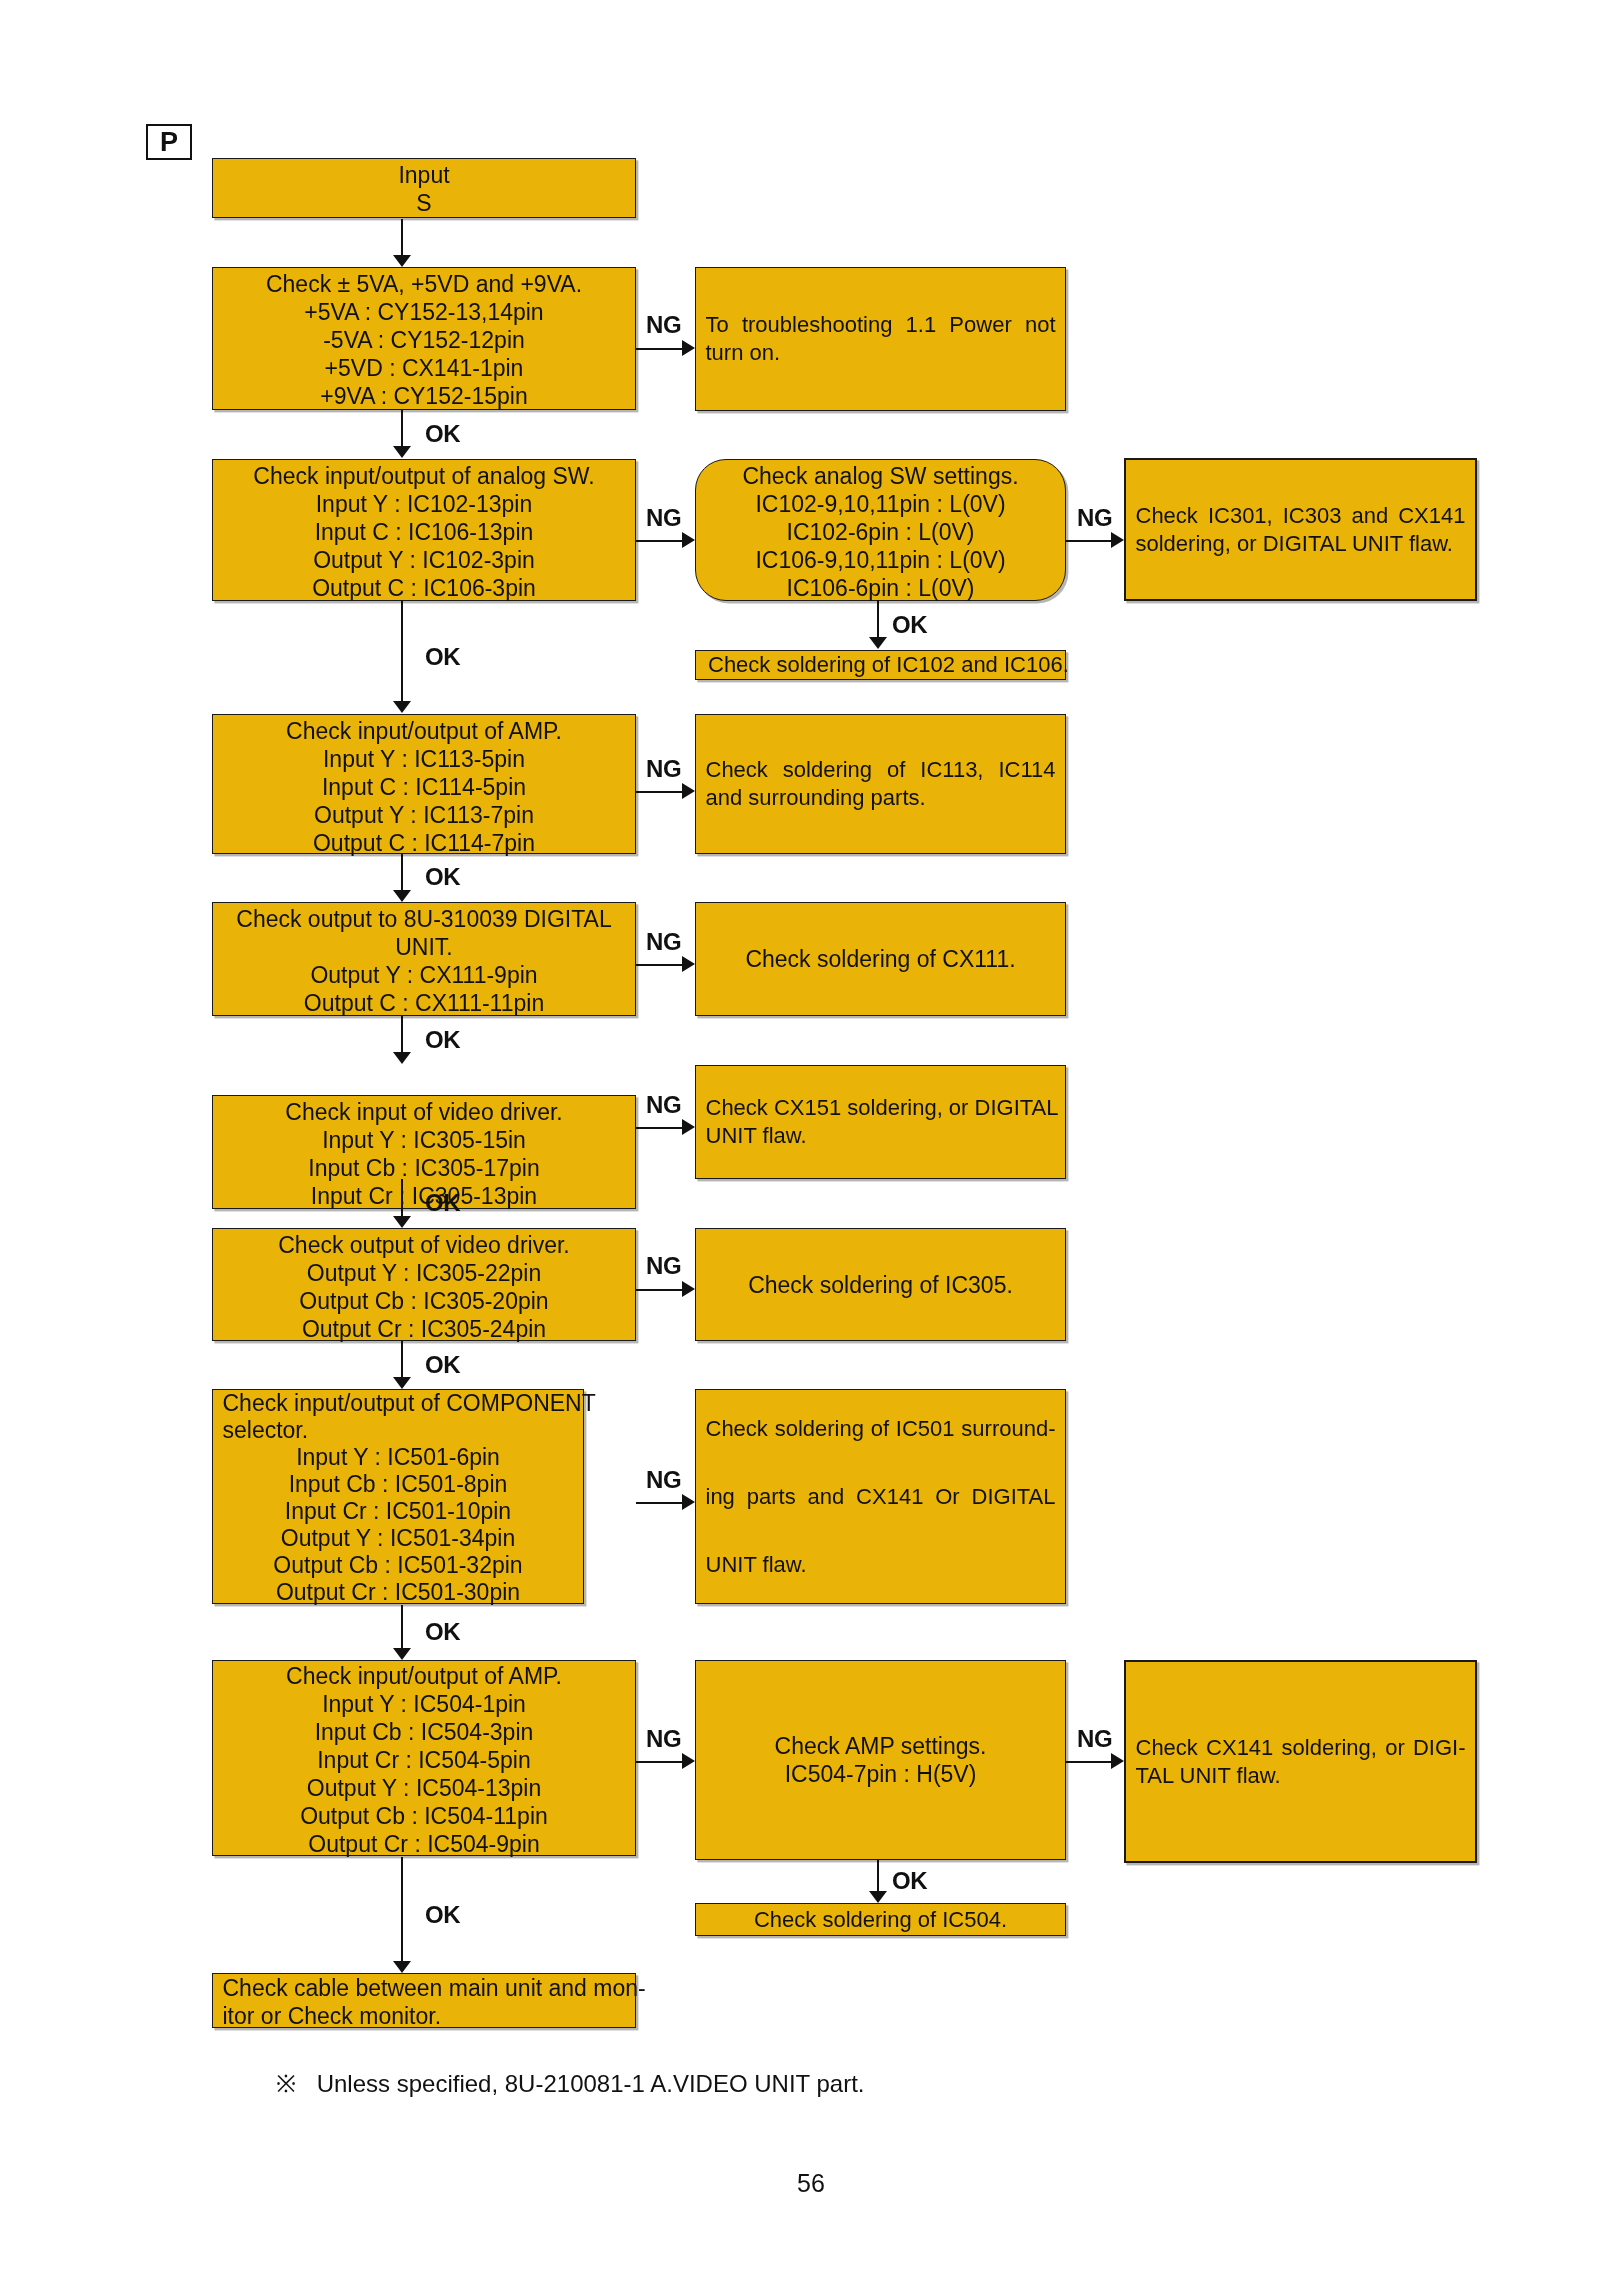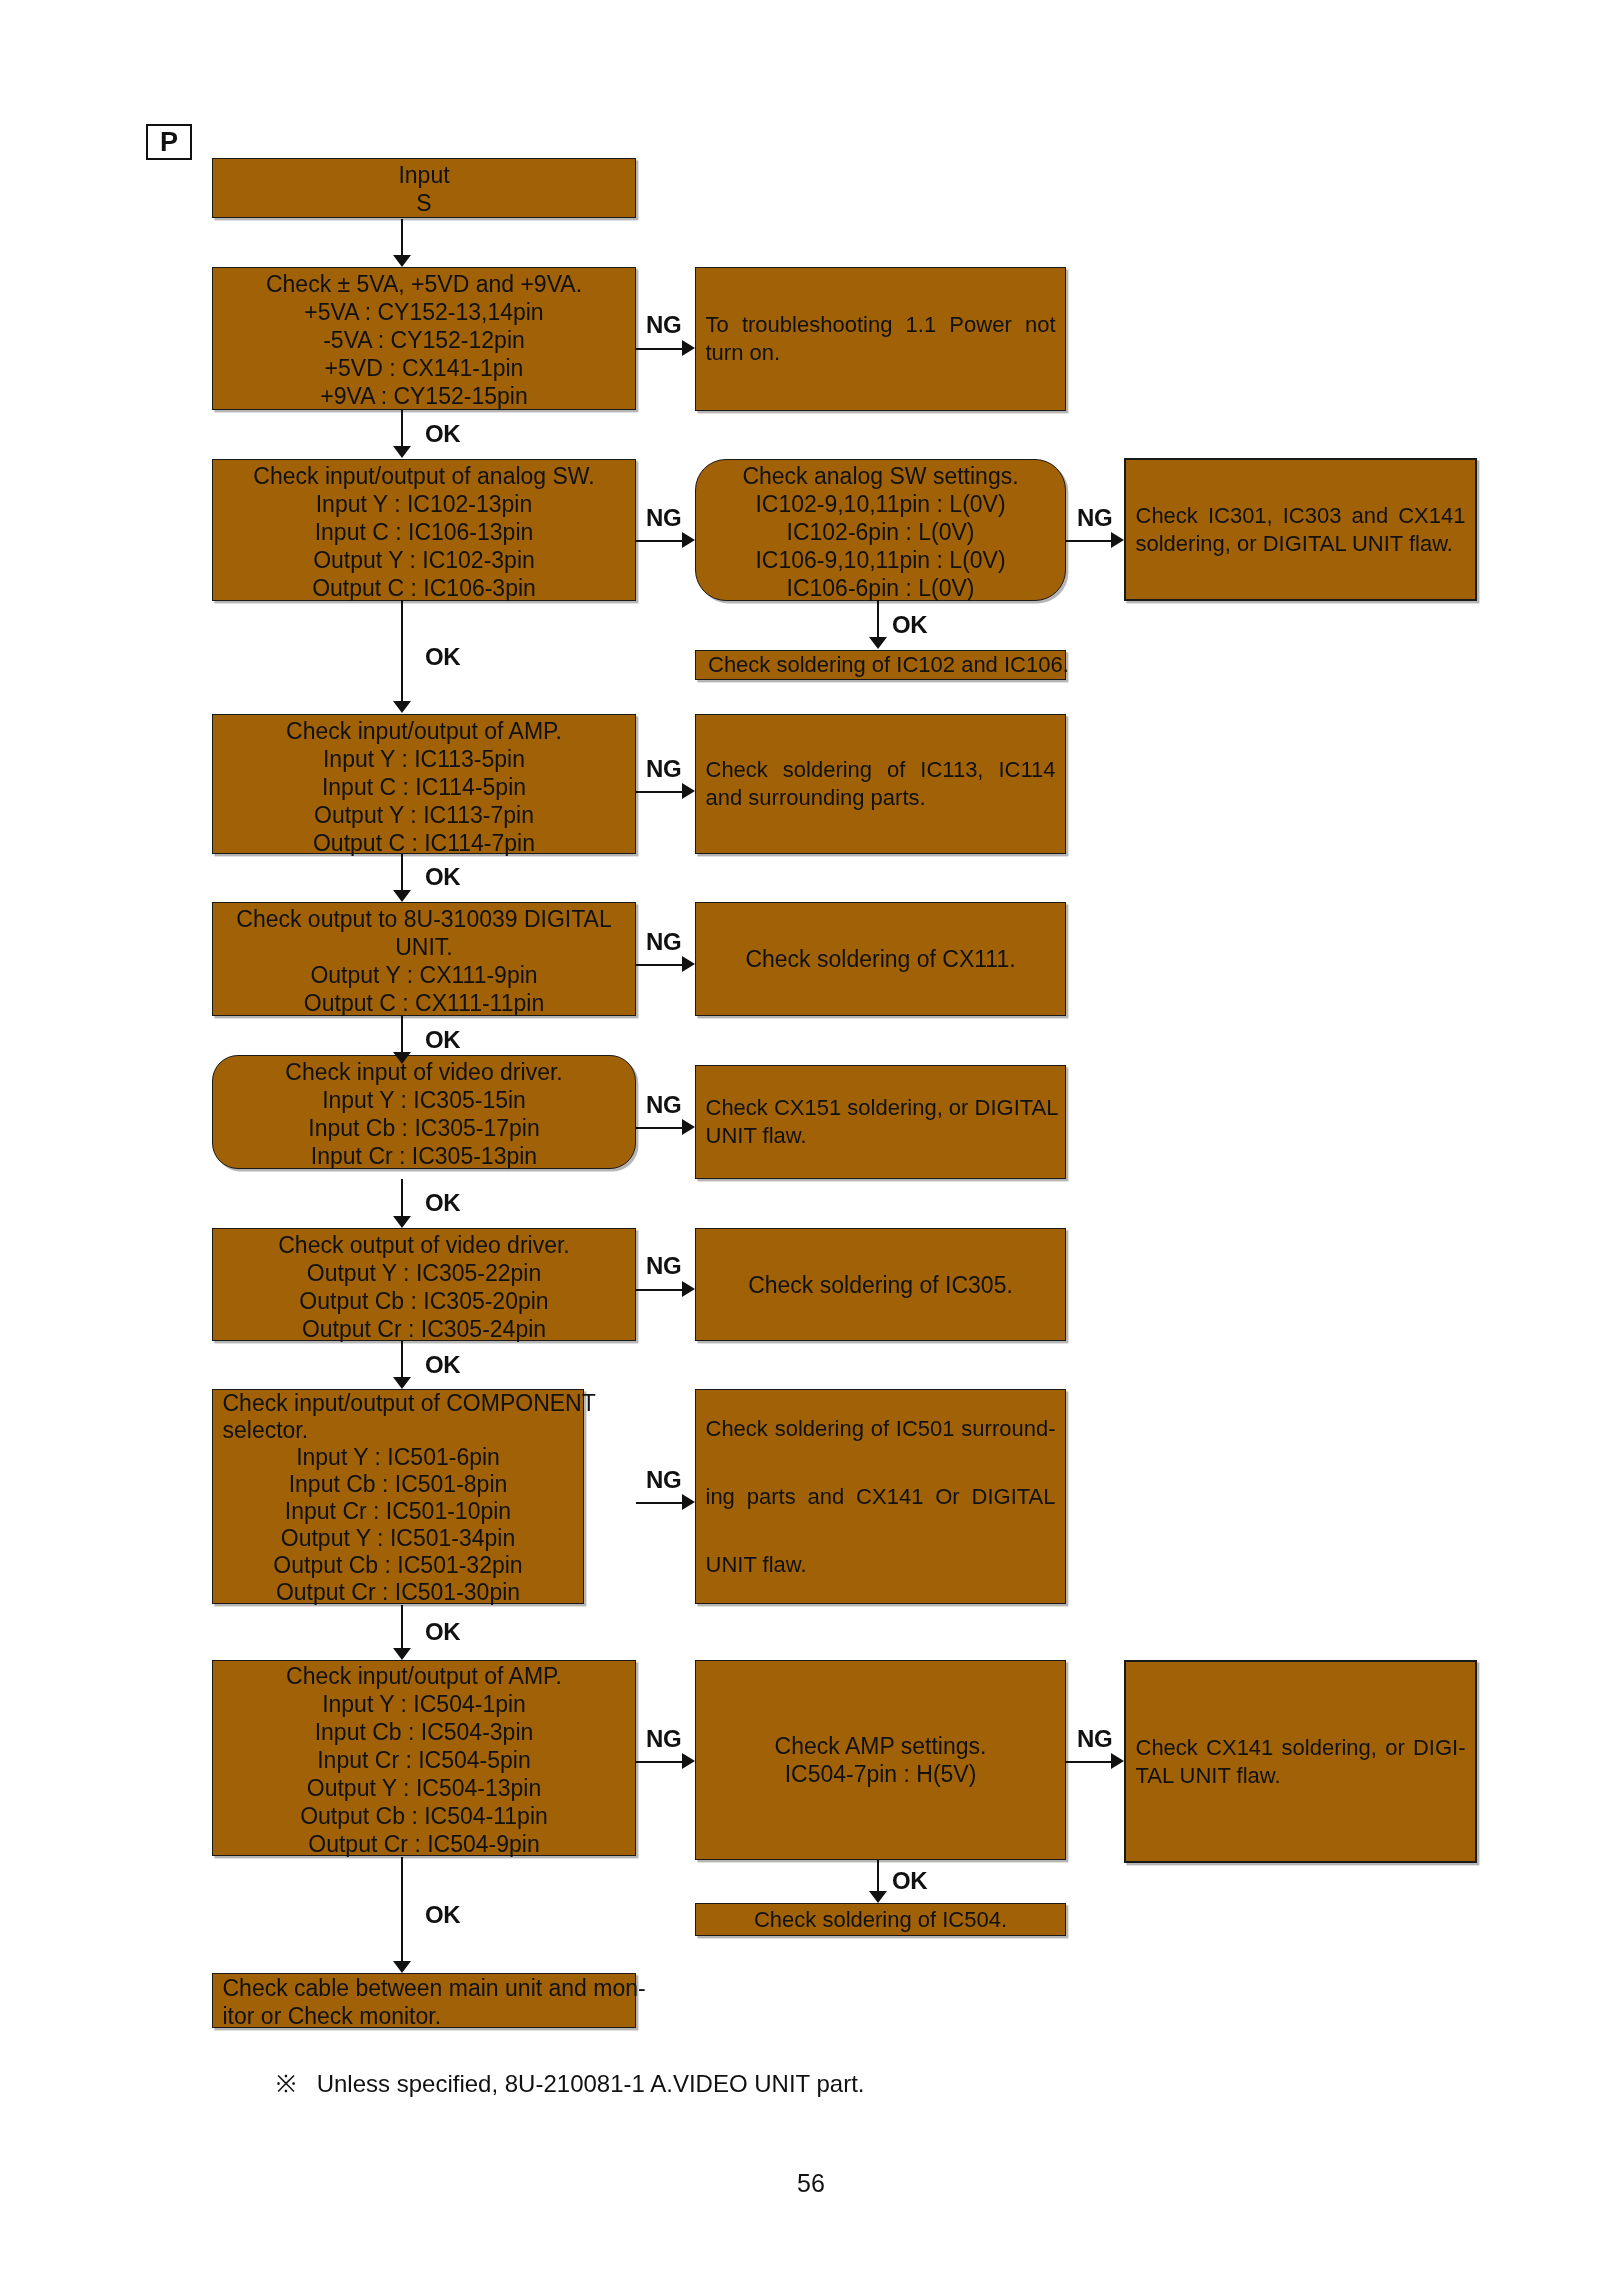--- a/index.html
+++ b/index.html
@@ -1,18 +1,18 @@
 <!DOCTYPE html>
 <html style="font-size:12.7px"><head>
 <meta charset="utf-8">
 <style>
   html,body{margin:0;padding:0;background:#e8e8e8;}
   .page{position:relative;width:1622px;height:2295px;background:#ffffff;
         font-family:"Liberation Sans", sans-serif;color:#111;overflow:hidden;}
-  .box{position:absolute;background:#a16207;border:1.6px solid #1a1a1a;
+  .box{position:absolute;background:#eab308;border:1.6px solid #1a1a1a;
        box-shadow:2.4px 2.4px 0 #b5b5b5;box-sizing:border-box;padding:1.6px 9.5px;}
   .heavy{border-width:2.4px;}
   .vc{display:flex;flex-direction:column;justify-content:center;}
   .ln{font-size:23px;line-height:28px;white-space:nowrap;}
   .t28 .ln{font-size:22px;}
   .lh34 .ln{line-height:27px;}
   .c{text-align:center;}
   .l{text-align:left;}
   .j{text-align:justify;text-align-last:justify;}
   .lbl{position:absolute;font-weight:bold;font-size:24px;letter-spacing:-0.4px;}
@@ -76,21 +76,21 @@
       <div class="ln c">Output C : IC114-7pin</div>
     </div>
 
   <div class="box" style="left:212px;top:902px;width:424px;height:114px;">
       <div class="ln c">Check output to 8U-310039 DIGITAL</div>
       <div class="ln c">UNIT.</div>
       <div class="ln c">Output Y : CX111-9pin</div>
       <div class="ln c">Output C : CX111-11pin</div>
     </div>
 
-  <div class="box" style="left:212px;top:1055px;width:424px;height:114px;border-radius:26px;">
+  <div class="box" style="left:212px;top:1095px;width:424px;height:114px;">
       <div class="ln c">Check input of video driver.</div>
       <div class="ln c">Input Y : IC305-15in</div>
       <div class="ln c">Input Cb : IC305-17pin</div>
       <div class="ln c">Input Cr : IC305-13pin</div>
     </div>
 
   <div class="box" style="left:212px;top:1228px;width:424px;height:113px;">
       <div class="ln c">Check output of video driver.</div>
       <div class="ln c">Output Y : IC305-22pin</div>
       <div class="ln c">Output Cb : IC305-20pin</div>

